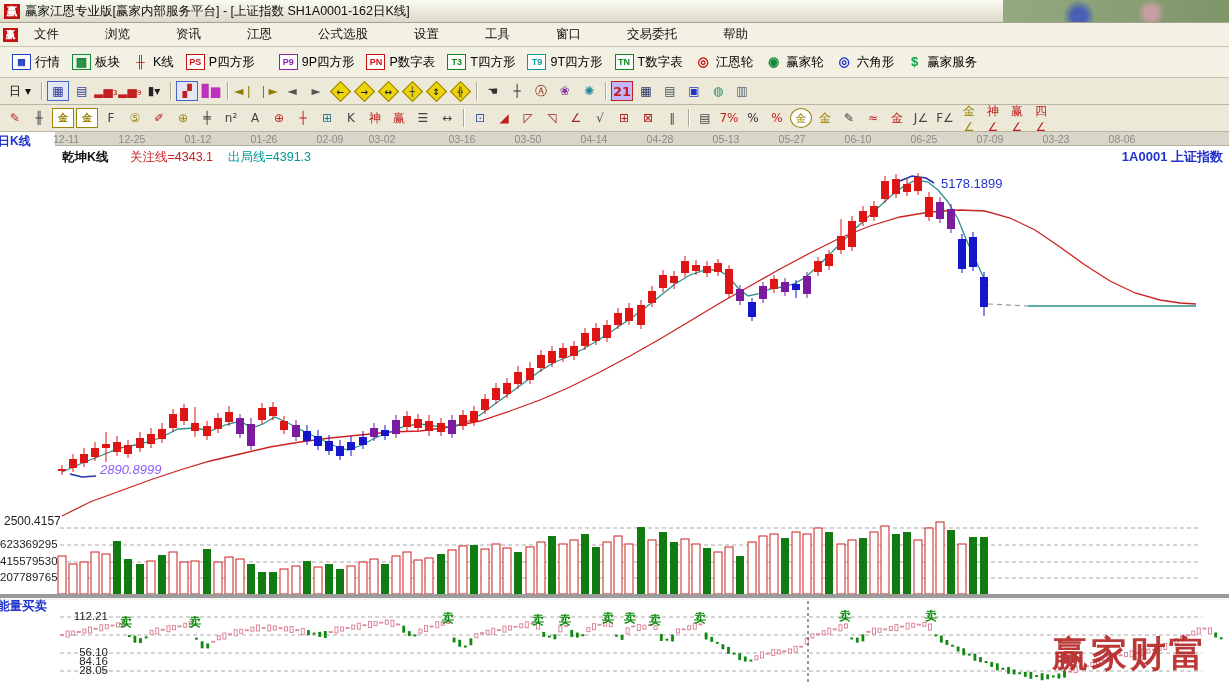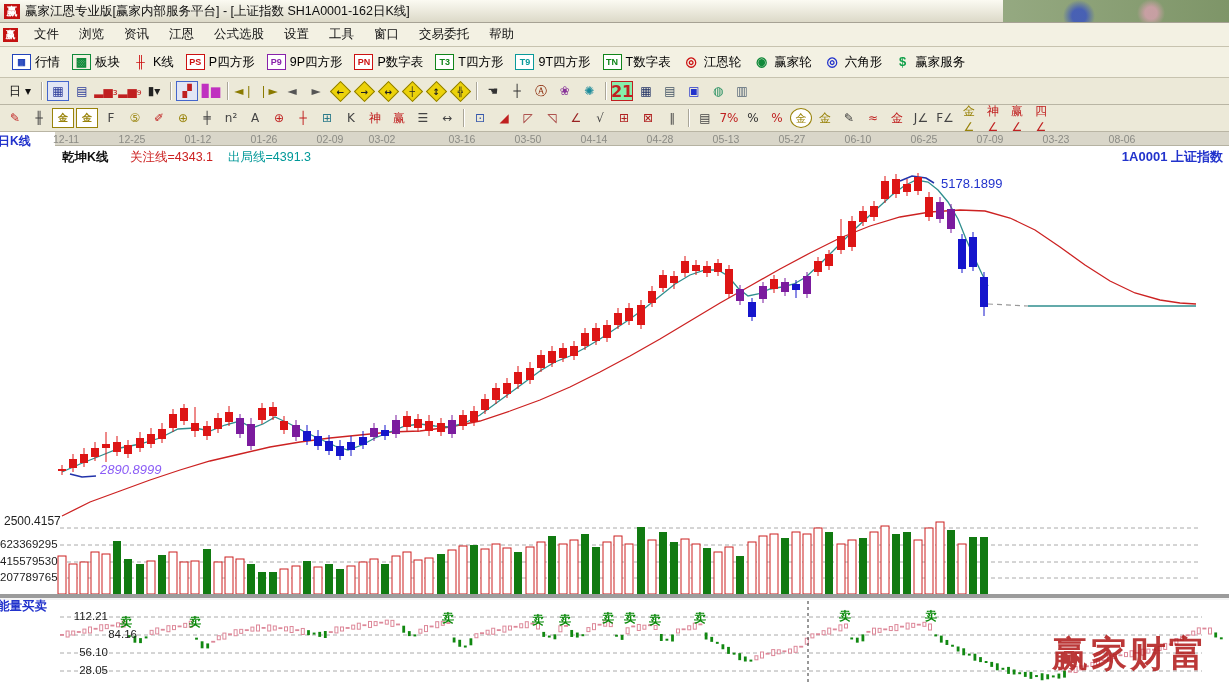--- a/index.html
+++ b/index.html
@@ -23,21 +23,21 @@
   .menu-item{padding:2px 10px;font-size:12.5px;cursor:default;}
   
   .featurebar{height:30px;background:#f3f1e3;border-bottom:1px solid #c7c3af;display:flex;align-items:center;padding-left:8px;}
   .fb-item{display:flex;align-items:center;gap:4px;padding:2px 8px 2px 4px;font-size:12.5px;cursor:default;}
   .fb-badge{min-width:15px;height:14px;padding:0 1px;font-size:9px;font-weight:bold;line-height:14px;
             text-align:center;background:#fff;}
   .s-blue{color:#2244bb;border:1px solid #2244bb;}
   .s-green{color:#118a3a;border:1px solid #118a3a;background:transparent;font-size:12px;}
   .s-red{color:#cc1111;border:none;background:transparent;font-size:12px;}
   .s-red-box{color:#cc1111;border:1px solid #cc1111;}
-  .s-purple-box{color:#8822aa;border:1px solid #8822aa;}
+  .s-purple-box{color:#8822aa;border:1px solid #8822aa;margin-left:12px;}
   .s-green-box{color:#11851a;border:1px solid #11851a;}
   .s-teal-box{color:#0a9a9a;border:1px solid #0a9a9a;}
   .s-ring-red{color:#cc1111;border:none;background:transparent;font-size:13px;}
   .s-ring-green{color:#118a3a;border:none;background:transparent;font-size:13px;}
   .s-ring-blue{color:#2233cc;border:none;background:transparent;font-size:13px;}
   .s-dollar{color:#11a04a;border:none;background:transparent;font-size:13px;}
   
   .toolbar{height:26px;background:#ece9d8;border-bottom:1px solid #b9b5a4;display:flex;align-items:center;padding-left:3px;}
   .tb-btn{width:22px;height:20px;margin:0 1px;display:flex;align-items:center;justify-content:center;
           font-size:12px;border:1px solid transparent;background:transparent;padding:0;cursor:default;
@@ -59,37 +59,37 @@
   .l-attention{left:130px;top:17px;color:#cc2020;font-size:12.5px;}
   .l-exit{left:228px;top:17px;color:#009898;font-size:12.5px;}
   .l-symbol{right:6px;top:16px;color:#2233cc;font-weight:bold;font-size:13px;}
   .l-peak{left:941px;top:44px;color:#2233cc;font-size:13px;}
   .l-start{left:100px;top:330px;color:#8b5cf6;font-size:13px;font-style:italic;}
   .l-axisprice{left:4px;top:382px;color:#222;font-size:12px;}
   .l-vol{left:0;width:57px;text-align:right;color:#222;font-size:11.5px;}
   .l-vol1{top:406px;}.l-vol2{top:423px;}.l-vol3{top:439px;}
   .l-indname{left:-3px;top:466px;color:#2233cc;font-size:12.5px;font-weight:bold;}
   .l-ind{left:0;width:108px;text-align:right;color:#222;font-size:11.5px;}
-  .l-ind1{top:478px;}.l-ind2{top:496px;padding-left:29px;}.l-ind3{top:514px;}.l-ind4{top:532px;}
+  .l-ind1{top:478px;}.l-ind2{top:523px;}.l-ind3{top:514px;}.l-ind4{top:532px;}
   .sell{position:absolute;color:#0a8a0a;font-size:12px;font-weight:bold;z-index:3;}
   .watermark{position:absolute;left:1052px;top:498px;font-family:"Liberation Serif","DejaVu Serif",serif;
              font-size:36px;font-weight:bold;color:rgba(178,28,28,.88);letter-spacing:3px;z-index:4;}
 </style>
 </head>
 <body>
 
 <div id="app">
   <div class="titlebar">
     <span class="logo">赢</span>
     <span class="title">赢家江恩专业版[赢家内部服务平台] - [上证指数  SH1A0001-162日K线]</span>
     <div class="wallpaper"></div>
   </div>
   <div class="menubar">
     <span class="logo-sm">赢</span>
-    <div id="menu-items" style="display:flex;">
+    <div id="menu-items" style="display:flex;gap:26px;">
         <span class="menu-item">文件</span>
         <span class="menu-item">浏览</span>
         <span class="menu-item">资讯</span>
         <span class="menu-item">江恩</span>
         <span class="menu-item">公式选股</span>
         <span class="menu-item">设置</span>
         <span class="menu-item">工具</span>
         <span class="menu-item">窗口</span>
         <span class="menu-item">交易委托</span>
         <span class="menu-item">帮助</span>
@@ -195,21 +195,21 @@
           <i>╬</i>
         </span>
       </button>
       <div class="sep"></div>
       <button class="tb-btn" style="color: rgb(51, 51, 51);">☚</button>
       <button class="tb-btn" style="color: rgb(51, 51, 51);">┼</button>
       <button class="tb-btn" style="color: rgb(136, 34, 0);">Ⓐ</button>
       <button class="tb-btn" style="color: rgb(136, 51, 153);">❀</button>
       <button class="tb-btn" style="color: rgb(26, 138, 154);">✺</button>
       <div class="sep"></div>
-      <button class="tb-btn" style="color: rgb(192, 32, 32); border: 1px solid rgb(192, 32, 32); background: #86efac; font-size: 16px; font-weight: bold;">21</button>
+      <button class="tb-btn" style="color: rgb(192, 32, 32); border: 1px solid rgb(192, 32, 32); background: #c4b5fd; font-size: 13px; font-weight: bold;">21</button>
       <button class="tb-btn" style="color: rgb(34, 51, 102);">▦</button>
       <button class="tb-btn" style="color: rgb(68, 85, 102);">▤</button>
       <button class="tb-btn" style="color: rgb(34, 51, 204);">▣</button>
       <button class="tb-btn" style="color: rgb(26, 138, 90);">◍</button>
       <button class="tb-btn" style="color: rgb(85, 102, 119);">▥</button>
     </div>
   <div class="toolbar" id="toolbar-draw">
       <button class="tb-btn" style="color: rgb(192, 32, 32);">✎</button>
       <button class="tb-btn" style="color: rgb(68, 68, 68);">╫</button>
       <button class="tb-btn" style="color: rgb(153, 131, 10); border: 1px solid rgb(153, 131, 10); background: rgb(255, 255, 255); font-size: 10px; font-weight: bold;">金</button>

